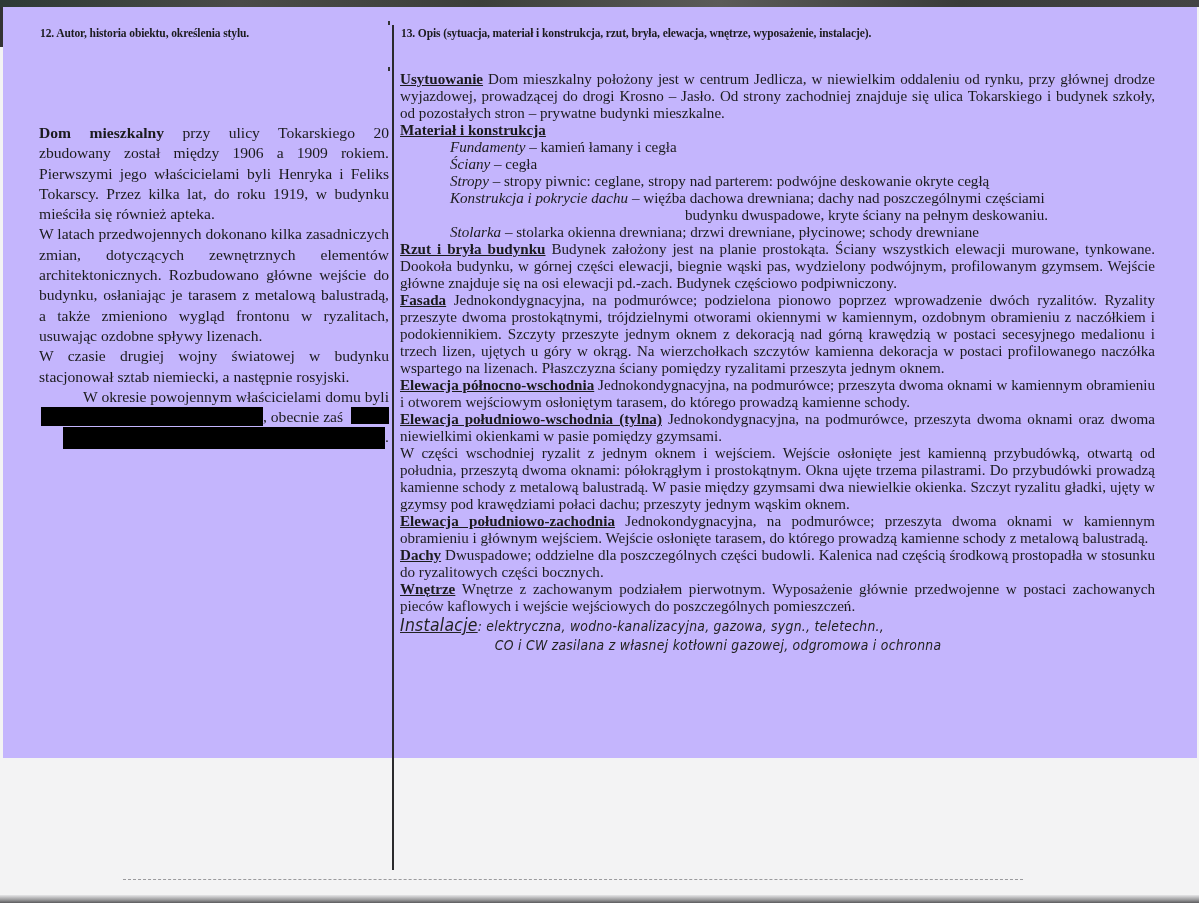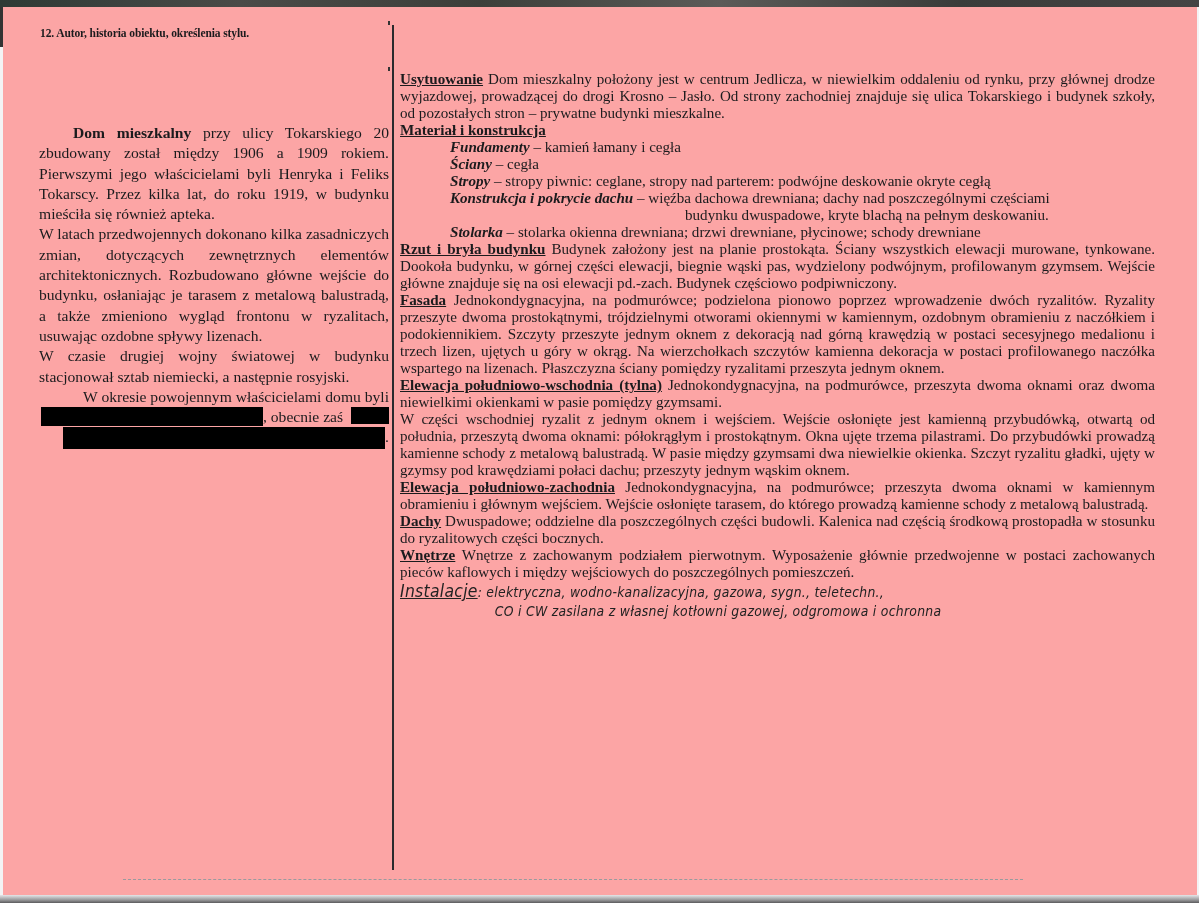--- a/index.html
+++ b/index.html
@@ -11,68 +11,69 @@
   .topband {
     position:absolute; left:0; top:0; width:1199px; height:7px;
     background:linear-gradient(90deg,#2e3a35 0%,#4a4b48 20%,#3c3f3a 40%,#5b5b58 60%,#3a3c3a 80%,#444 100%);
   }
   .bottomband {
     position:absolute; left:0; top:895px; width:1199px; height:8px;
     background:linear-gradient(180deg,#e6e6e8 0%,#9a9a9c 60%,#5b5b5d 100%);
   }
   .leftedge { position:absolute; left:0; top:7px; width:3px; height:40px; background:#333; }
   .page {
-    position:absolute; left:3px; top:7px; width:1194px; height:888px;
-    background:#fca5a5;
+    position:absolute; left:3px; top:7px; width:1194px; height:751px;
+    background:#c4b5fd;
   }
   .col-head {
     position:absolute; top:20px; font-weight:bold; font-size:11.5px;
     font-family:"Liberation Serif", serif; letter-spacing:-0.1px; white-space:nowrap;
   }
   #h12 { left:37px; }
   #h13 { left:398px; }
   .divider {
     position:absolute; left:389px; top:18px; width:2px; height:845px; background:#2a2a2c;
   }
   .divider-tick { position:absolute; left:385px; width:2px; height:4px; background:#333; }
   .left-text {
     position:absolute; left:36px; top:116px; width:350px;
     font-size:15.6px; line-height:20.3px; text-align:justify;
   }
   .left-text p { margin:0; }
-  .left-text .bold { font-weight:bold;margin-left:34px; }
+  .left-text .bold { font-weight:bold; }
   .redact { background:#000; display:inline-block; vertical-align:top; }
   .right-text {
     position:absolute; left:397px; top:64px; width:755px;
     font-size:15.1px; line-height:17px; text-align:justify;
   }
   .right-text p { margin:0; }
   .sec-label { font-weight:bold; text-decoration:underline; }
   .mat-item { padding-left:50px; text-align:left; }
-  .mat-item .it { font-weight:bold; font-style:italic; }
+  .mat-item .it { font-weight:normal; font-style:italic; }
   .mat-cont { padding-left:285px; text-align:left; }
   .handwritten {
     font-family:"DejaVu Sans", sans-serif; font-style:italic; font-size:13.5px;
     color:#222; letter-spacing:0.3px; transform:scaleX(0.92); transform-origin:left;
   }
   .hw-label { font-size:17px; text-decoration:underline; }
   .hw-line2 { padding-left:103px; display:block; margin-top:2px; }
   .dashline {
     position:absolute; left:120px; top:872px; width:900px; height:0;
     border-top:1px dashed #9a9a9d;
   }
 </style>
 </head>
 <body>
 
 <div class="topband"></div>
 <div class="leftedge"></div>
 
 <div class="page">
   <div class="col-head" id="h12">12. Autor, historia obiektu, określenia stylu.</div>
+  <div class="col-head" id="h13">13. Opis  (sytuacja, materiał i konstrukcja, rzut, bryła, elewacja, wnętrze, wyposażenie, instalacje).</div>
 
   <div class="divider"></div>
   <div class="divider-tick" style="top:14px"></div>
   <div class="divider-tick" style="top:60px"></div>
 
   <div class="left-text">
     <p>
       <span class="bold">Dom    mieszkalny</span><span> przy ulicy Tokarskiego 20 zbudowany został między 1906 a 1909 rokiem. Pierwszymi jego właścicielami byli Henryka i Feliks Tokarscy. Przez kilka lat, do roku 1919, w budynku mieściła się również apteka.</span>
     </p>
     <p>W latach przedwojennych dokonano kilka zasadniczych zmian, dotyczących zewnętrznych elementów architektonicznych. Rozbudowano główne wejście do budynku, osłaniając je tarasem z metalową balustradą, a także zmieniono wygląd frontonu w ryzalitach, usuwając ozdobne spływy lizenach.</p>
@@ -87,30 +88,31 @@
   </div>
 
   <div class="right-text">
     <p><span class="sec-label">Usytuowanie</span><span> Dom mieszkalny położony jest w centrum Jedlicza, w niewielkim oddaleniu od rynku, przy głównej drodze wyjazdowej, prowadzącej do drogi Krosno – Jasło. Od strony zachodniej znajduje się ulica Tokarskiego i budynek szkoły, od pozostałych stron – prywatne budynki mieszkalne.</span></p>
 
     <p><span class="sec-label">Materiał i konstrukcja</span></p>
     <p class="mat-item"><span class="it">Fundamenty</span><span> – kamień łamany i cegła</span></p>
     <p class="mat-item"><span class="it">Ściany</span><span> – cegła</span></p>
     <p class="mat-item"><span class="it">Stropy</span><span> – stropy piwnic: ceglane, stropy nad parterem: podwójne deskowanie okryte cegłą</span></p>
     <p class="mat-item"><span class="it">Konstrukcja i pokrycie dachu</span><span> – więźba dachowa drewniana; dachy nad poszczególnymi częściami</span></p>
-    <p class="mat-cont">budynku dwuspadowe, kryte blachą na pełnym deskowaniu.</p>
+    <p class="mat-cont">budynku dwuspadowe, kryte ściany na pełnym deskowaniu.</p>
     <p class="mat-item"><span class="it">Stolarka</span><span> – stolarka okienna drewniana; drzwi drewniane, płycinowe; schody drewniane</span></p>
 
     <p><span class="sec-label">Rzut i bryła budynku</span><span> Budynek założony jest na planie prostokąta. Ściany wszystkich elewacji murowane, tynkowane. Dookoła budynku, w górnej części elewacji, biegnie wąski pas, wydzielony podwójnym, profilowanym gzymsem. Wejście główne znajduje się na osi elewacji pd.-zach. Budynek częściowo podpiwniczony.</span></p>
     <p><span class="sec-label">Fasada</span><span> Jednokondygnacyjna, na podmurówce; podzielona pionowo poprzez wprowadzenie dwóch ryzalitów. Ryzality przeszyte dwoma prostokątnymi, trójdzielnymi otworami okiennymi w kamiennym, ozdobnym obramieniu z naczółkiem i podokiennikiem.  Szczyty przeszyte jednym oknem z dekoracją nad górną krawędzią w postaci secesyjnego medalionu i trzech lizen, ujętych u góry w okrąg. Na wierzchołkach szczytów kamienna dekoracja w postaci profilowanego naczółka wspartego na lizenach. Płaszczyzna ściany pomiędzy ryzalitami przeszyta jednym oknem.</span></p>
+    <p><span class="sec-label">Elewacja  północno-wschodnia</span><span> Jednokondygnacyjna, na podmurówce; przeszyta dwoma oknami w kamiennym obramieniu i otworem wejściowym osłoniętym tarasem, do którego prowadzą kamienne schody.</span></p>
     <p><span class="sec-label">Elewacja  południowo-wschodnia (tylna)</span><span> Jednokondygnacyjna, na podmurówce, przeszyta dwoma oknami oraz dwoma niewielkimi okienkami w pasie pomiędzy gzymsami.</span></p>
     <p>W części wschodniej ryzalit z jednym oknem i wejściem. Wejście osłonięte jest kamienną przybudówką, otwartą od południa, przeszytą dwoma oknami: półokrągłym i prostokątnym. Okna ujęte trzema pilastrami. Do przybudówki prowadzą kamienne schody z metalową balustradą. W pasie między gzymsami dwa niewielkie okienka. Szczyt ryzalitu gładki, ujęty w gzymsy pod krawędziami połaci dachu; przeszyty jednym wąskim oknem.</p>
     <p><span class="sec-label">Elewacja  południowo-zachodnia</span><span> Jednokondygnacyjna, na podmurówce; przeszyta dwoma oknami w kamiennym obramieniu i głównym wejściem. Wejście osłonięte tarasem, do którego prowadzą kamienne schody z metalową balustradą.</span></p>
     <p><span class="sec-label">Dachy</span><span> Dwuspadowe; oddzielne dla poszczególnych części budowli. Kalenica nad częścią środkową prostopadła w stosunku do ryzalitowych części bocznych.</span></p>
-    <p><span class="sec-label">Wnętrze</span><span> Wnętrze z zachowanym podziałem pierwotnym. Wyposażenie głównie przedwojenne w postaci zachowanych pieców kaflowych i między wejściowych do poszczególnych pomieszczeń.</span></p>
+    <p><span class="sec-label">Wnętrze</span><span> Wnętrze z zachowanym podziałem pierwotnym. Wyposażenie głównie przedwojenne w postaci zachowanych pieców kaflowych i wejście wejściowych do poszczególnych pomieszczeń.</span></p>
 
     <p class="handwritten" style="text-align:left;margin-top:2px">
       <span class="hw-label">Instalacje</span><span>: elektryczna, wodno-kanalizacyjna, gazowa, sygn., teletechn.,</span>
       <span class="hw-line2">CO i CW zasilana z własnej kotłowni gazowej, odgromowa i ochronna</span>
     </p>
   </div>
 
   <div class="dashline"></div>
 </div>
 

